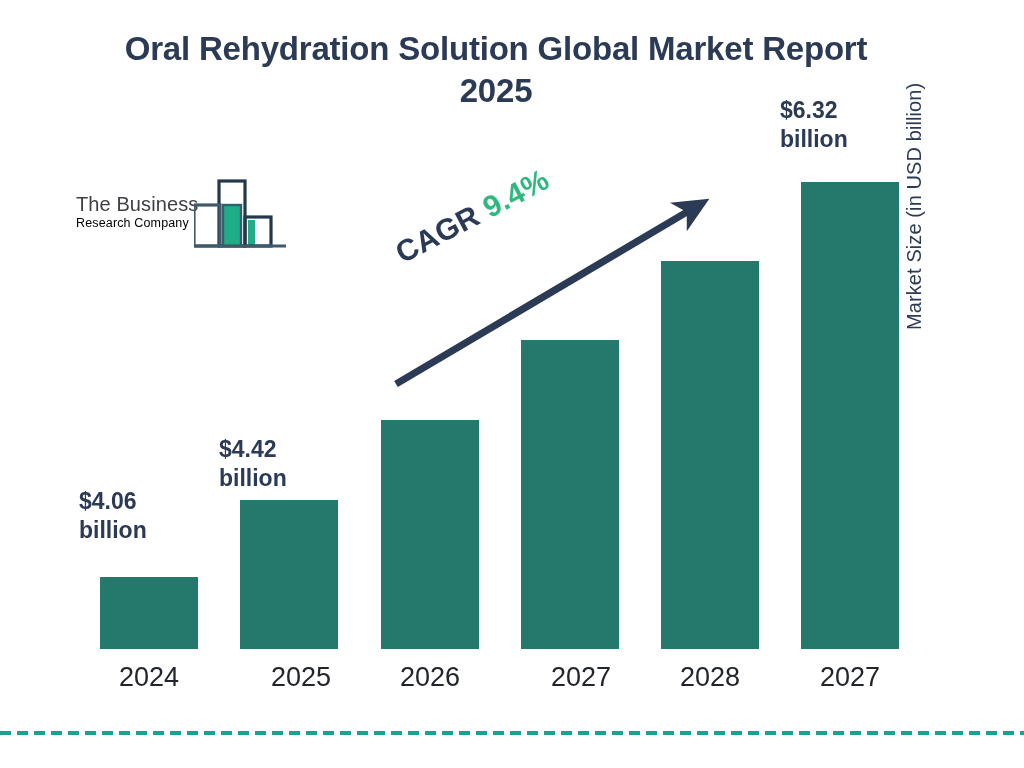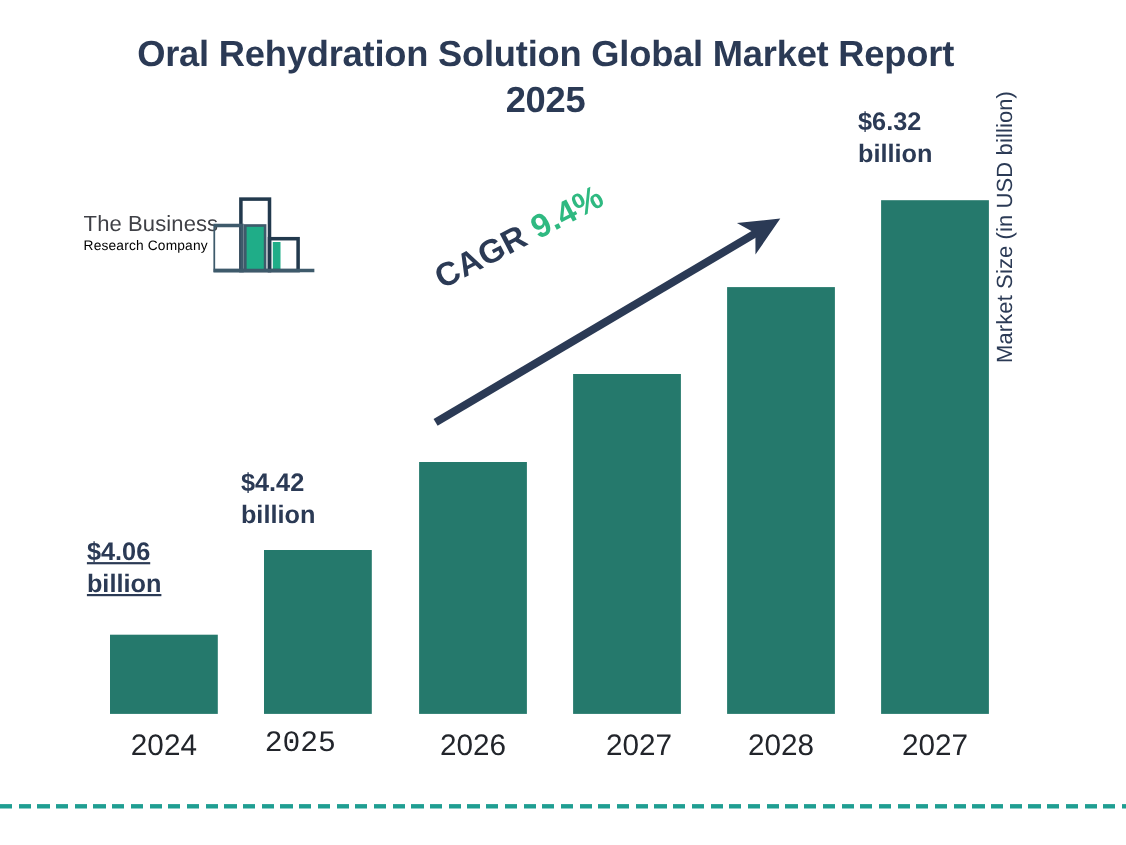--- a/index.html
+++ b/index.html
@@ -179,37 +179,37 @@
 
   <div id="plot-area">
 
     <div class="bar" style="left:100px; top:577px; width:98px; height:72px;"></div>
     <div class="bar" style="left:240px; top:500px; width:98px; height:149px;"></div>
     <div class="bar" style="left:381px; top:420px; width:98px; height:229px;"></div>
     <div class="bar" style="left:521px; top:340px; width:98px; height:309px;"></div>
     <div class="bar" style="left:661px; top:261px; width:98px; height:388px;"></div>
     <div class="bar" style="left:801px; top:182px; width:98px; height:467px;"></div>
 
-    <div class="bar-value" style="left:79px; top:487px; width:140px;text-decoration:underline;">
+    <div class="bar-value" style="left:79px; top:487px; width:140px;">
       <span>$4.06</span><br>
       <span>billion</span>
     </div>
 
-    <div class="bar-value" style="left:219px; top:424px; width:140px;">
+    <div class="bar-value" style="left:219px; top:435px; width:140px;">
       <span>$4.42</span><br>
       <span>billion</span>
     </div>
 
     <div class="bar-value" style="left:780px; top:96px; width:140px;">
       <span>$6.32</span><br>
       <span>billion</span>
     </div>
 
     <div class="x-tick" style="left:84px;">2024</div>
-    <div class="x-tick" style="left:208px;font-family:Liberation Mono, monospace;">2025</div>
+    <div class="x-tick" style="left:236px;">2025</div>
     <div class="x-tick" style="left:365px;">2026</div>
     <div class="x-tick" style="left:516px;">2027</div>
     <div class="x-tick" style="left:645px;">2028</div>
     <div class="x-tick" style="left:785px;">2027</div>
   </div>
 
   <div id="cagr-arrow">
     <svg width="340" height="215" viewBox="0 0 340 215" aria-hidden="true">
       <defs>
         <marker id="arrowhead" markerWidth="5.2" markerHeight="5.2" refX="2.2" refY="2.6" orient="auto" markerUnits="strokeWidth">

